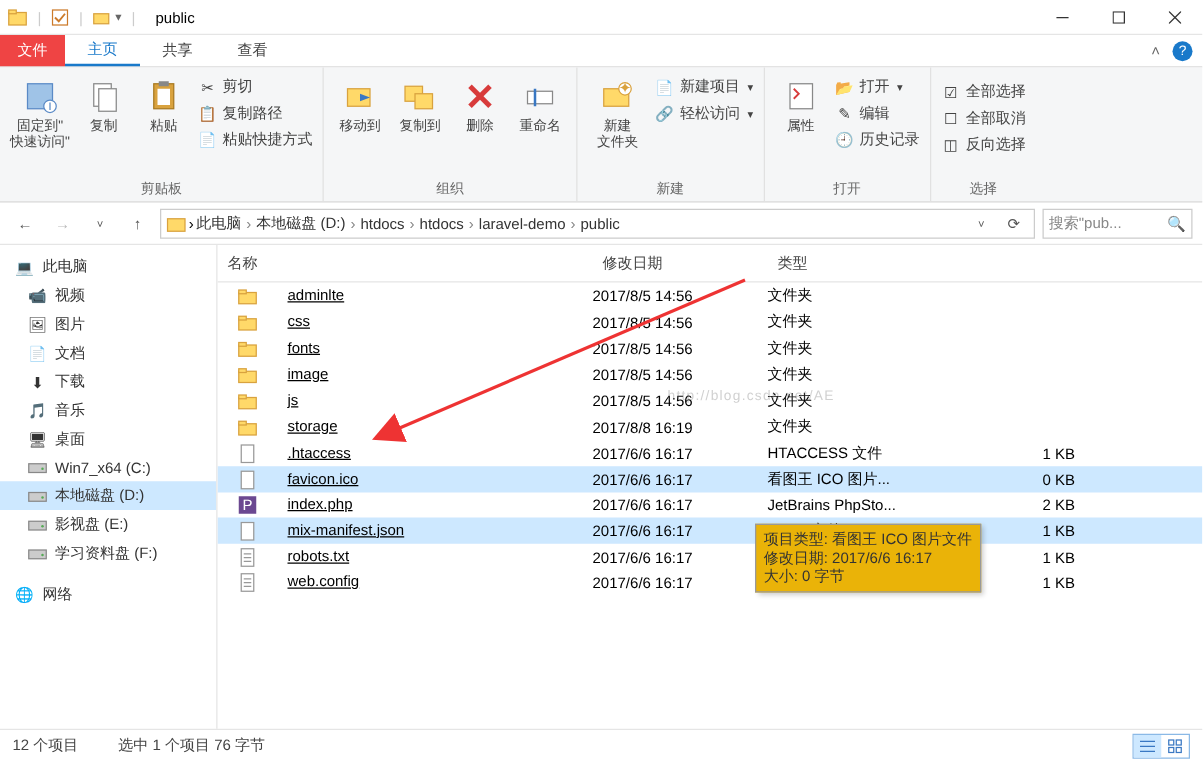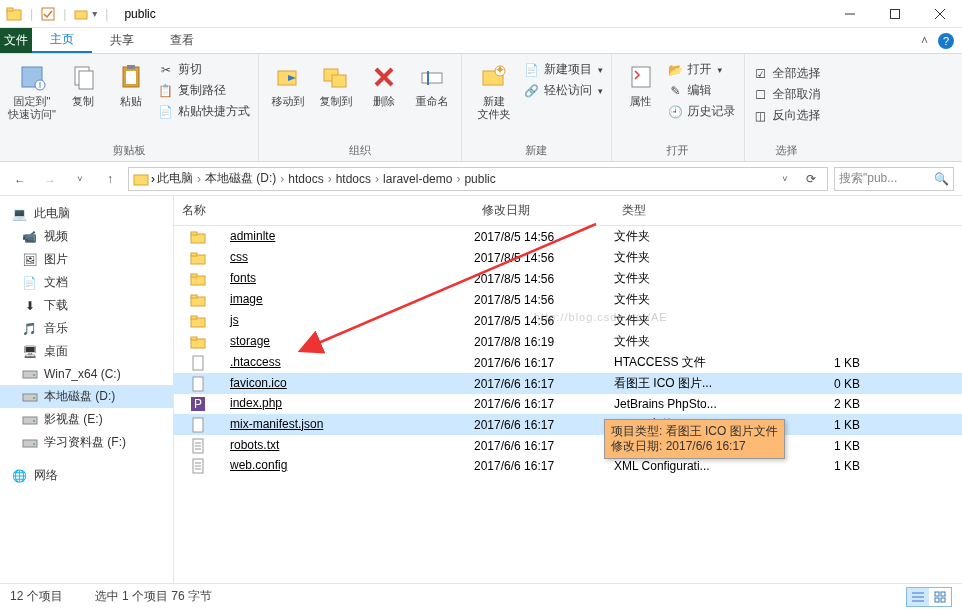--- a/index.html
+++ b/index.html
@@ -6,21 +6,21 @@
 body { background: #fff; width: 962px; height: 609px; overflow: hidden; position: relative; }
 
 .titlebar { height: 28px; display: flex; align-items: center; background: #fff; border-bottom: 1px solid #e5e5e5; }
 .titlebar-left { display: flex; align-items: center; gap: 4px; padding-left: 6px; }
 .titlebar-sep { color: #ccc; margin: 0 4px; }
 .title-text { margin-left: 8px; }
 .window-controls { margin-left: auto; display: flex; }
 .window-controls div { width: 45px; height: 28px; display: flex; align-items: center; justify-content: center; color: #333; }
 
 .ribbon-tabs { height: 26px; display: flex; align-items: stretch; border-bottom: 1px solid #dadada; }
-.tab-file { background: #14532d; color: #fff; padding: 0 4px; display:flex; align-items:center; }
+.tab-file { background: #ef4444; color: #fff; padding: 0 14px; display:flex; align-items:center; }
 .tab { padding: 0 18px; display:flex; align-items:center; color:#444; }
 .tab.active { border-bottom: 2px solid #1979ca; color:#1979ca; }
 .ribbon-tabs .spacer { flex:1; }
 .help-circle { width:16px; height:16px; border-radius:50%; background:#1979ca; color:#fff; display:flex; align-items:center; justify-content:center; font-size:11px; margin-right:8px; align-self:center; }
 .chevron-sm { margin-right:10px; align-self:center; color:#666; }
 
 .ribbon { height: 108px; background:#f5f6f7; display:flex; border-bottom:1px solid #dadada; }
 .rgroup { display:flex; flex-direction:column; border-right:1px solid #e1e1e1; padding:3px 8px 0 8px; }
 .rgroup .body { flex:1; display:flex; align-items:flex-start; gap:6px; }
 .rgroup .glabel { text-align:center; color:#666; padding:1px 0 3px 0; font-size:11px; }
@@ -55,21 +55,21 @@
 .c-name { width:300px; }
 .c-date { width:140px; }
 .c-type { width:160px; }
 .c-size { width:100px; text-align:right; }
 .row { display:flex; align-items:center; padding:2px 0; }
 .row.sel { background:#cde8ff; }
 .row .c-name { display:flex; align-items:flex-start; gap:24px; padding-left:16px;text-decoration:underline; }
 .row .c-size { text-align:right; padding-right:14px; }
 .file-icon { width:16px; height:16px; display:inline-flex; align-items:center; justify-content:center; }
 
-.tooltip { position:absolute; left:430px; top:223px; background:#fdba74; border:1px solid #999; padding:4px 6px; color:#333; font-size:11px; line-height:15px; z-index:10; box-shadow:2px 2px 4px rgba(0,0,0,0.2); }
+.tooltip { position:absolute; left:430px; top:223px; background:#eab308; border:1px solid #999; padding:4px 6px; color:#333; font-size:11px; line-height:15px; z-index:10; box-shadow:2px 2px 4px rgba(0,0,0,0.2); }
 
 .watermark { position:absolute; left:360px; top:115px; color:rgba(120,120,120,0.35); font-size:11px; letter-spacing:1px; pointer-events:none; }
 .arrow-overlay { position:absolute; left:82px; top:-12px; pointer-events:none; z-index:5; }
 
 .statusbar { height:26px; border-top:1px solid #e5e5e5; display:flex; align-items:center; padding:0 10px; gap:32px; color:#444; }
 .statusbar .spacer { flex:1; }
 .view-toggle { display:flex; border:1px solid #8ab9e6; }
 .view-toggle div { width:22px; height:18px; display:flex; align-items:center; justify-content:center; }
 .view-toggle .active { background:#cde8ff; }
 
@@ -611,20 +611,21 @@
           <marker id="ah" markerWidth="10" markerHeight="10" refX="2" refY="5" orient="auto">
             <path d="M0 0 L10 5 L0 10 Z" fill="#e33"></path>
           </marker>
         </defs>
       <line x1="340" y1="40" x2="60" y2="160" stroke="#e33" stroke-width="2.5" marker-end="url(#ah)"></line>
     </svg>
 
     <div class="tooltip">
       <div>项目类型: 看图王 ICO 图片文件</div>
       <div>修改日期: 2017/6/6 16:17</div>
+      <div>大小: 0 字节</div>
     </div>
   </div>
 </div>
 
 <div class="statusbar">
   <span>12 个项目</span>
   <span>选中 1 个项目 76 字节</span>
   <div class="spacer"></div>
   <div class="view-toggle">
     <div class="active">

